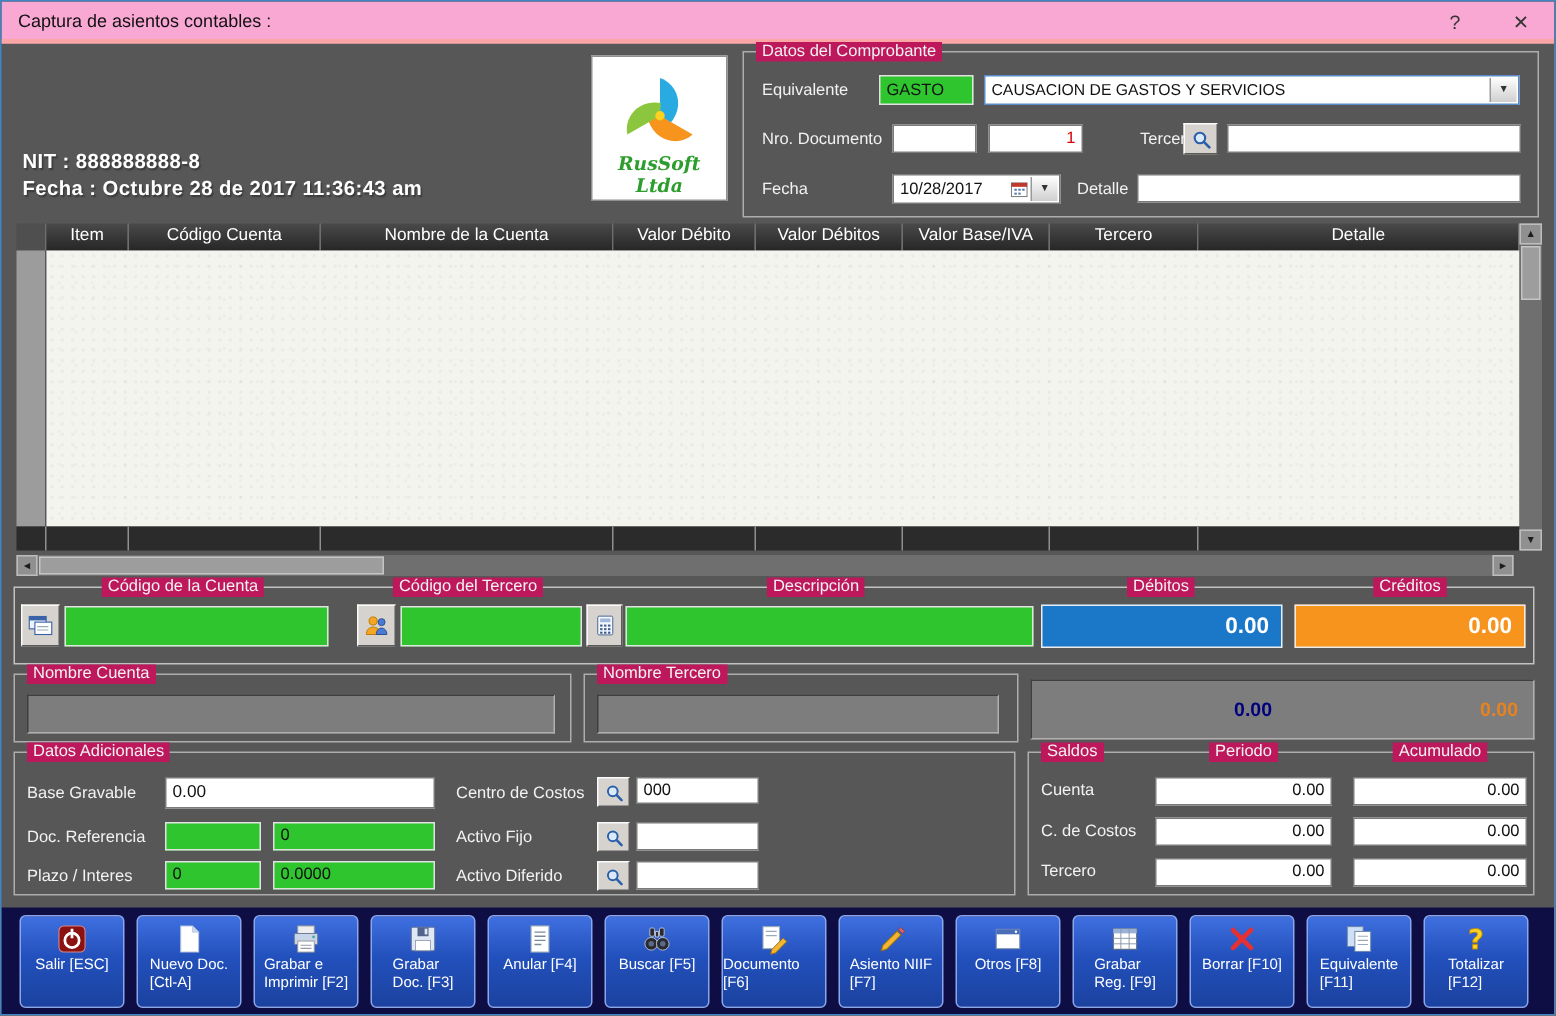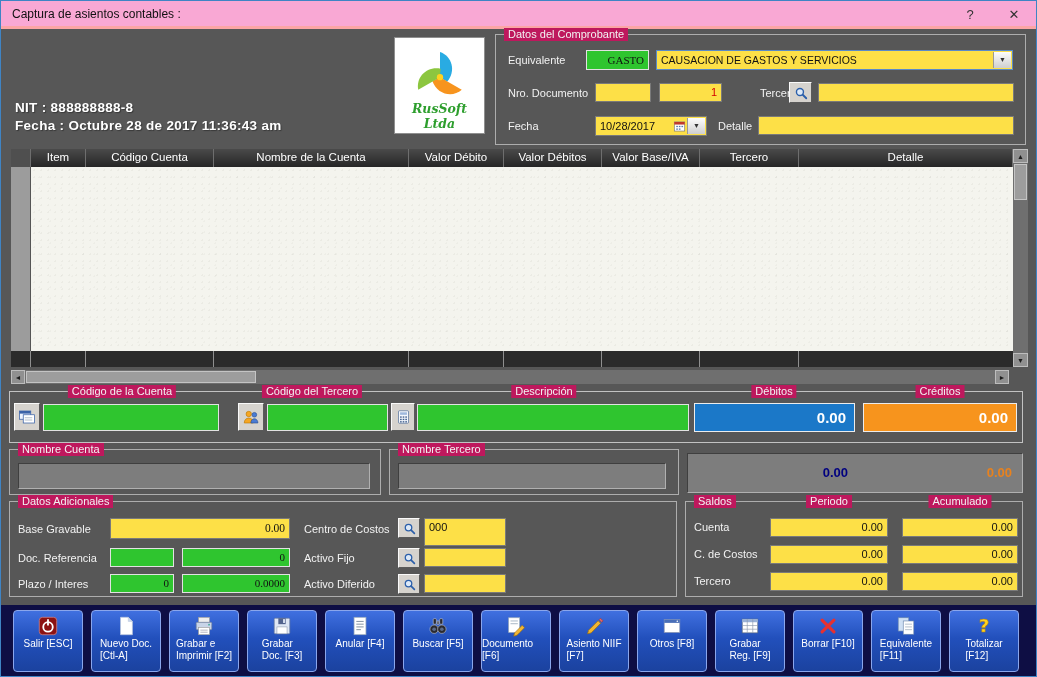--- a/index.html
+++ b/index.html
@@ -13,24 +13,24 @@
   
   .hdr-line{position:absolute;color:#ffffff;font-size:13.5px;font-weight:600;letter-spacing:.3px;text-shadow:1px 1px 1px rgba(0,0,0,.35);}
   #logo-box{position:absolute;left:393px;top:36px;width:91px;height:97px;background:#fff;border:1px solid #8f8f8f;box-sizing:border-box;text-align:center;}
   #logo-text{position:absolute;left:0;bottom:2px;width:100%;font-family:"DejaVu Serif",serif;font-style:italic;font-weight:bold;font-size:12.5px;color:#2d9e2d;}
   
   .gb{position:absolute;border:1px solid #adadad;box-sizing:border-box;}
   .gb-title{position:absolute;top:-7px;left:8px;background:#be185d;padding:0 4px;font-size:11px;line-height:13px;color:#f2f2f2;white-space:nowrap;}
   .gb-title.ctr{transform:translateX(-50%);}
   .lbl{position:absolute;font-size:11px;color:#f2f2f2;white-space:nowrap;}
   
-  .field{position:absolute;background:#fde047;border:1px solid #7a7a7a;font-size:11px;color:#111;padding:0 4px;box-sizing:border-box;overflow:hidden;white-space:nowrap;}
+  .field{position:absolute;background:#ffffff;border:1px solid #7a7a7a;font-size:11px;color:#111;padding:0 4px;box-sizing:border-box;overflow:hidden;white-space:nowrap;}
   .field.green{background:#2fc52f;border-color:#e2e2e2;}
   .field.num{text-align:right;}
-  .field.ctr{text-align:right;font-family:Liberation Serif, serif;}
+  .field.ctr{text-align:left;}
   .btn3d{position:absolute;background:#d6d3ce;border:1px solid;border-color:#fafafa #5a5a5a #5a5a5a #fafafa;display:flex;align-items:center;justify-content:center;cursor:pointer;box-sizing:border-box;}
   .amount{position:absolute;color:#fff;font-weight:bold;font-size:15px;text-align:right;padding:0 8px;border:1px solid #ececec;box-sizing:border-box;}
   
   #grid-header{position:absolute;left:10px;top:148px;width:1002px;height:18px;display:flex;}
   .gh{height:18px;line-height:17px;text-align:center;font-size:11.5px;color:#fff;background:linear-gradient(#4a4a4a,#262626);border-right:1px solid #6e6e6e;box-sizing:border-box;flex:0 0 auto;overflow:hidden;cursor:pointer;}
   .gh.corner{background:#4f4f4f;cursor:default;}
   #grid-body{position:absolute;left:10px;top:166px;width:1002px;height:184px;display:flex;}
   #row-selector-strip{width:20px;background:#9c9c9c;border-right:1px solid #555;box-sizing:border-box;}
   #grid-paper{flex:1;background-color:#f4f4ee;
     background-image:radial-gradient(rgba(110,110,100,.07) 1px,transparent 1px),radial-gradient(rgba(110,110,100,.05) 1px,transparent 1px);
@@ -235,21 +235,21 @@
     <div class="field green ctr" style="left:100px;top:72px;width:64px;height:19px;line-height:17px;">0</div>
     <div class="field green ctr" style="left:172px;top:72px;width:108px;height:19px;line-height:17px;">0.0000</div>
 
     <div class="lbl" style="left:294px;top:21px;">Centro de Costos</div>
     <div class="btn3d" style="left:388px;top:16px;width:22px;height:20px;">
       <svg width="13" height="13" viewBox="0 0 20 20">
         <circle cx="8.5" cy="8.5" r="5" fill="#dce9f8" stroke="#2b5faa" stroke-width="2"></circle>
         <line x1="12.5" y1="12.5" x2="17.5" y2="17.5" stroke="#2b5faa" stroke-width="2.6" stroke-linecap="round"></line>
       </svg>
     </div>
-    <div class="field" style="left:414px;top:16px;width:82px;height:28px;line-height:17px;">000</div>
+    <div class="field" style="left:414px;top:16px;width:82px;height:18px;line-height:17px;">000</div>
 
     <div class="lbl" style="left:294px;top:50px;">Activo Fijo</div>
     <div class="btn3d" style="left:388px;top:46px;width:22px;height:20px;">
       <svg width="13" height="13" viewBox="0 0 20 20">
         <circle cx="8.5" cy="8.5" r="5" fill="#dce9f8" stroke="#2b5faa" stroke-width="2"></circle>
         <line x1="12.5" y1="12.5" x2="17.5" y2="17.5" stroke="#2b5faa" stroke-width="2.6" stroke-linecap="round"></line>
       </svg>
     </div>
     <div class="field" style="left:414px;top:46px;width:82px;height:19px;line-height:17px;"></div>
 

